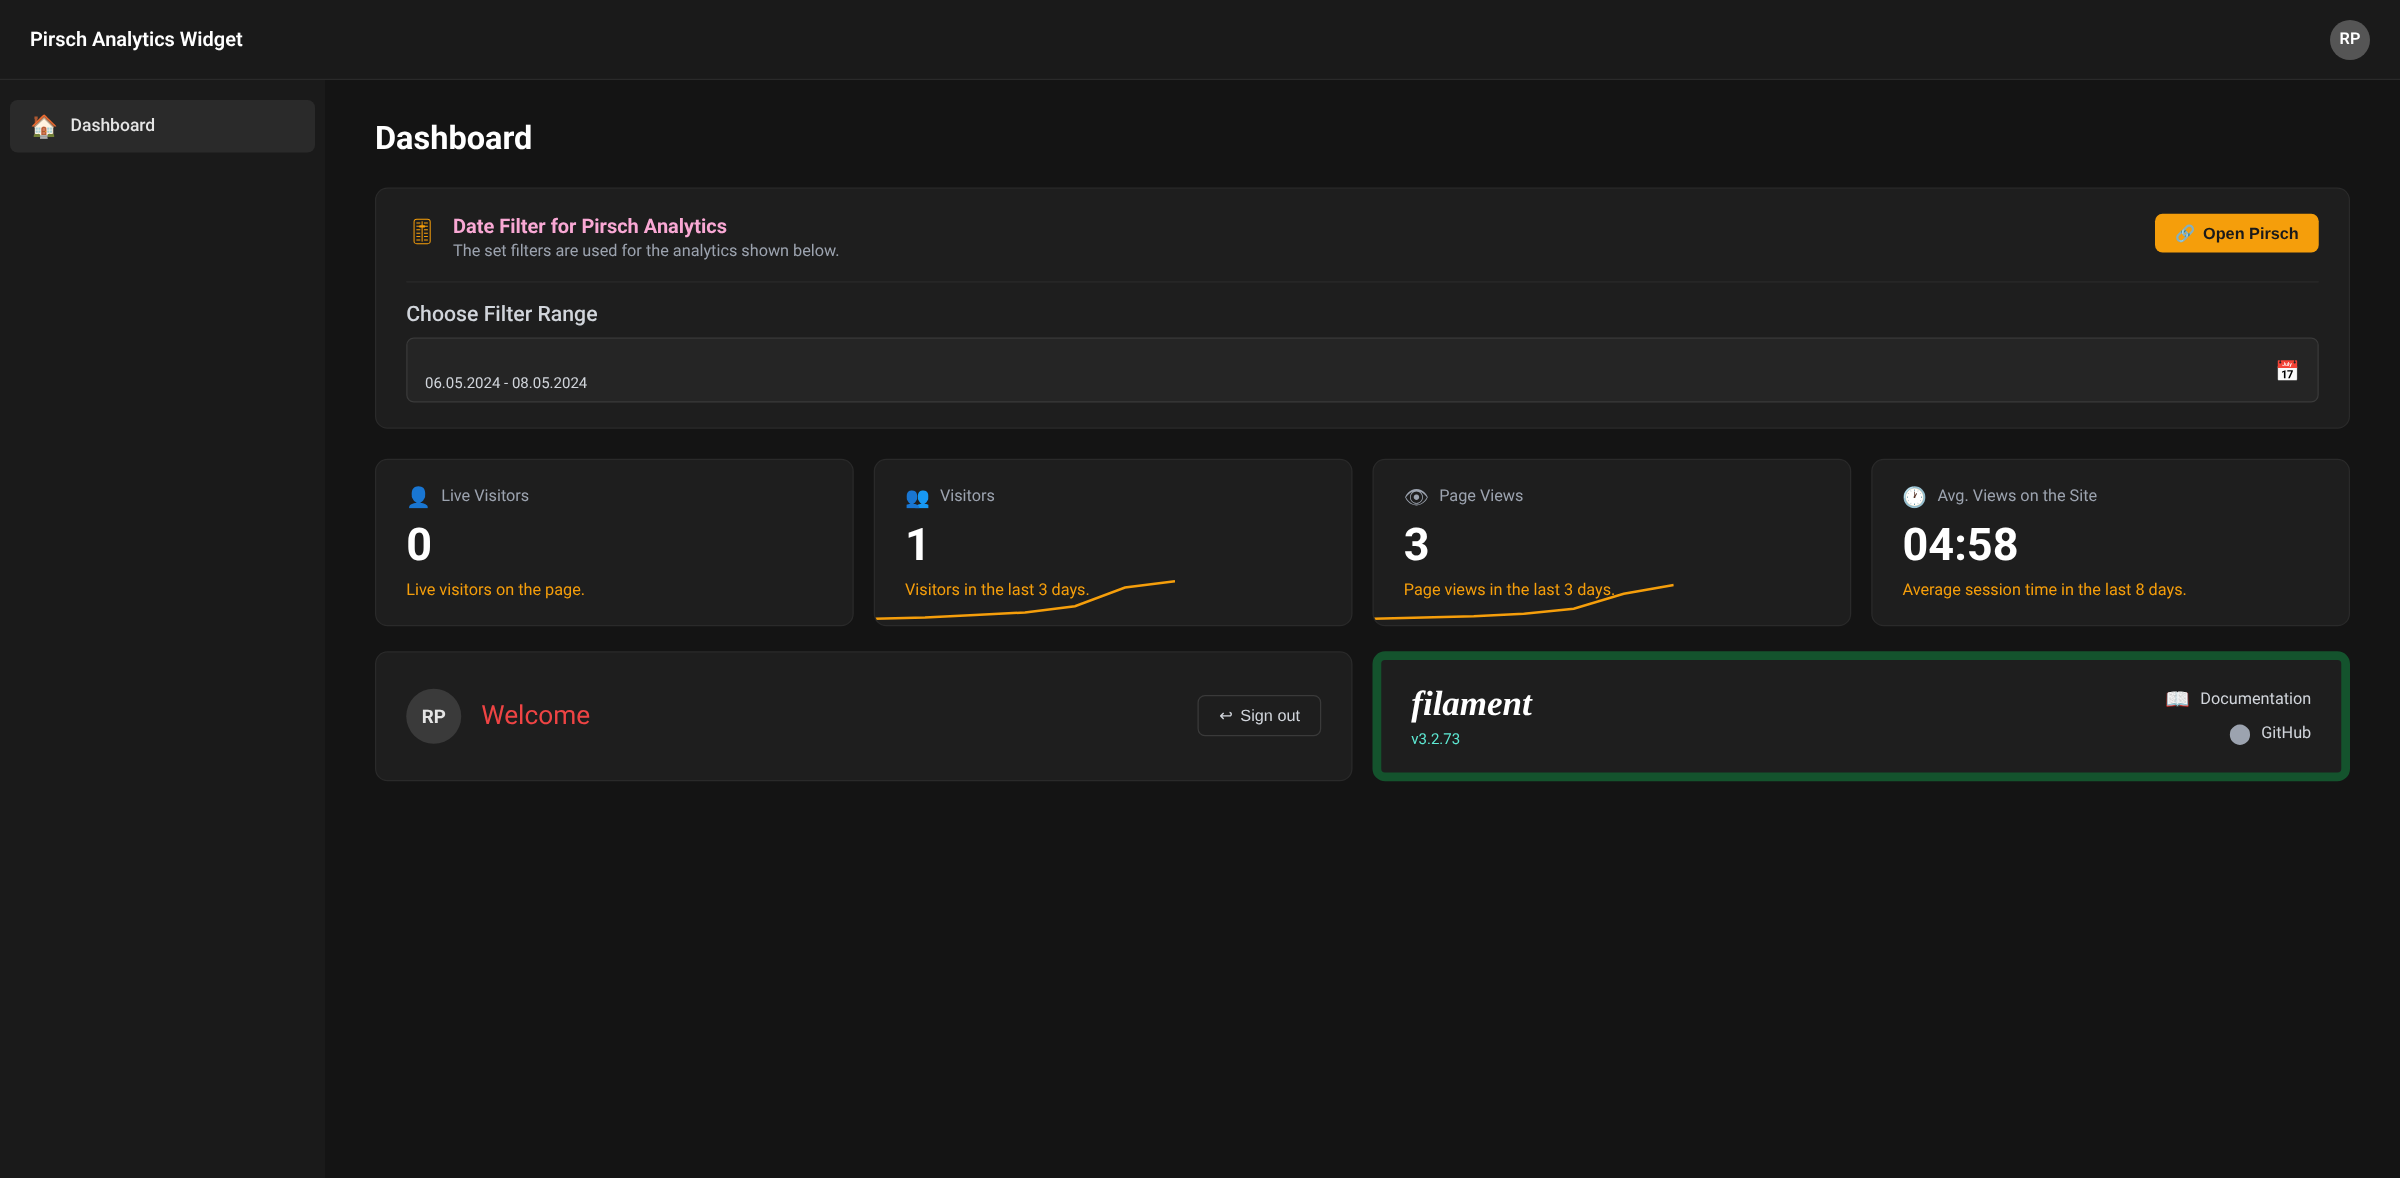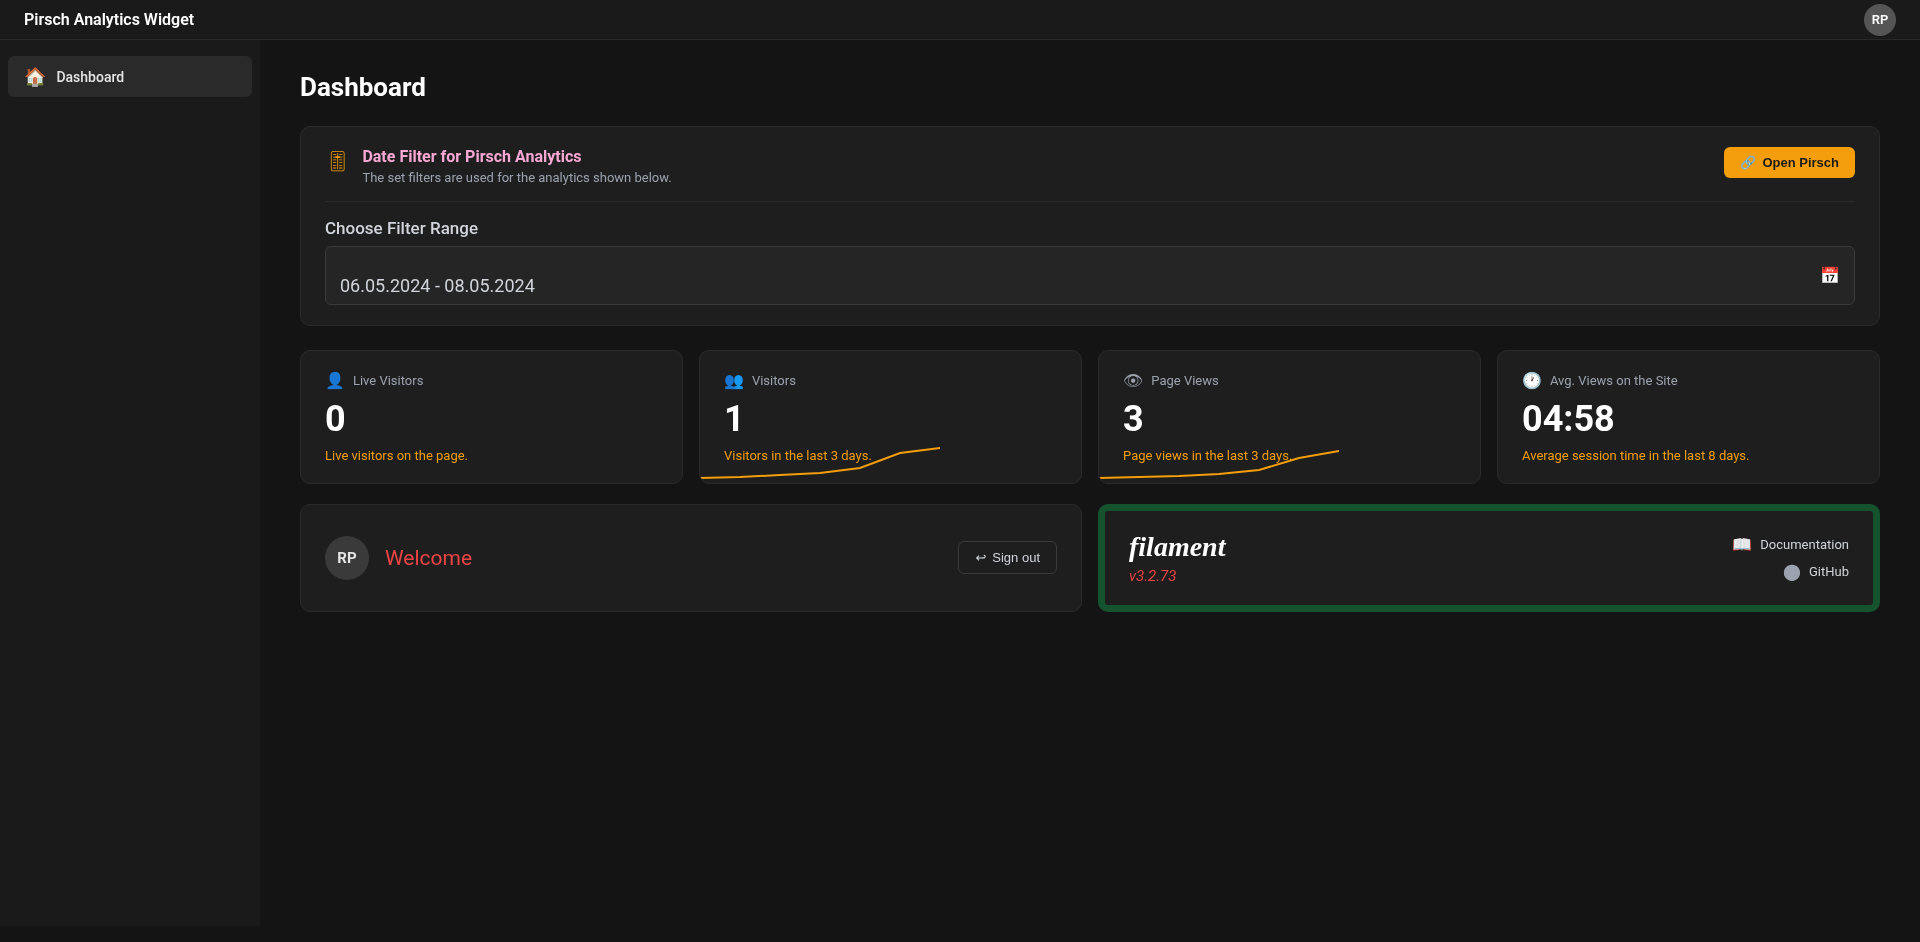--- a/index.html
+++ b/index.html
@@ -7,21 +7,21 @@
       background-color: #141414;
       color: #e5e5e5;
       font-family: -apple-system, BlinkMacSystemFont, 'Segoe UI', Roboto, sans-serif;
       min-height: 942px;
       width: 1920px;
     }
 
     
     .topbar {
       background-color: #1a1a1a;
-      height: 40px;
+      height: 64px;
       display: flex;
       align-items: center;
       justify-content: space-between;
       padding: 0 24px;
       border-bottom: 1px solid #2a2a2a;
     }
     .topbar-title {
       font-size: 16px;
       font-weight: 600;
       color: #fff;
@@ -146,21 +146,21 @@
     .date-input-wrapper {
       display: flex;
       align-items: center;
       background-color: #252525;
       border: 1px solid #3a3a3a;
       border-radius: 6px;
       padding: 8px 14px;
     }
     .date-input-text {
       flex: 1;
-      font-size: 18px;
+      font-size: 12px;
       color: #d1d5db;
       margin-top: 20px;
     }
     .date-icon {
       color: #9ca3af;
       font-size: 16px;
       cursor: pointer;
     }
 
     
@@ -275,24 +275,23 @@
       justify-content: space-between;
     }
     .filament-brand {
       font-size: 28px;
       font-style: italic;
       font-weight: 700;
       color: #fff;
       font-family: Georgia, serif;
     }
     .filament-version {
-      font-size: 15px;
-      color: #ef4444;
+      font-size: 12px;
+      color: #5eead4;
       margin-top: 4px;
-      font-style: italic;
     }
     .filament-links {
       display: flex;
       flex-direction: column;
       gap: 8px;
       align-items: flex-end;
     }
     .filament-link {
       display: flex;
       align-items: center;

